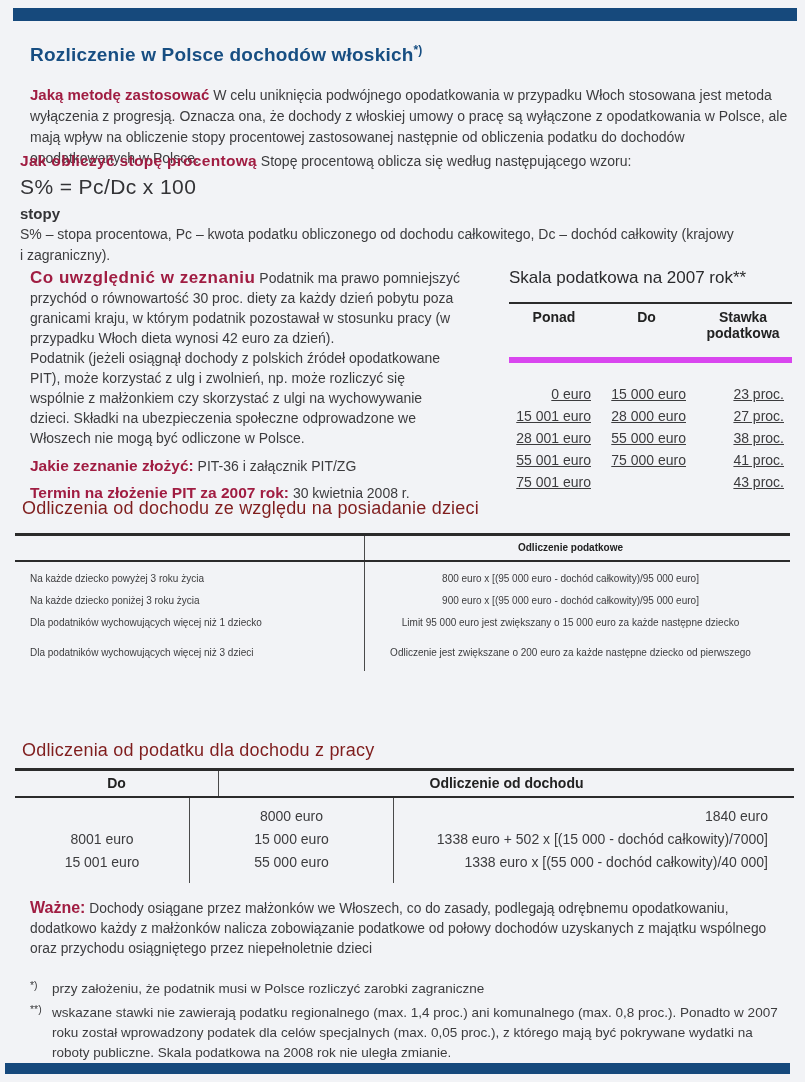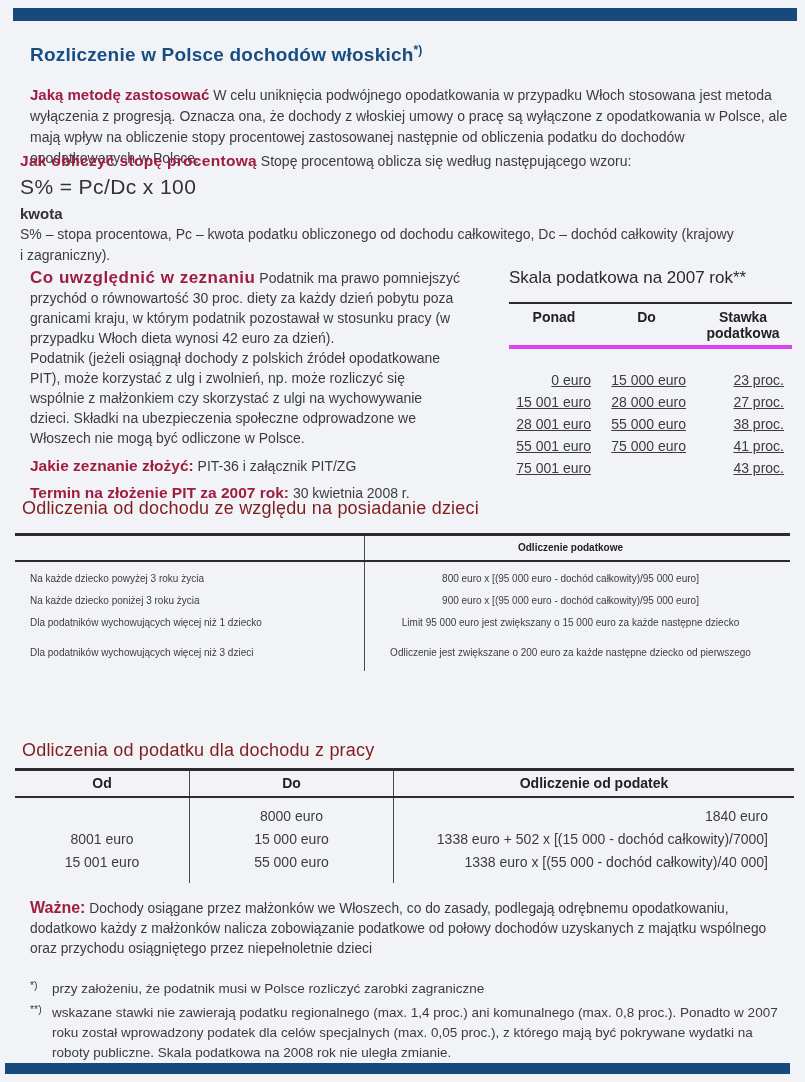--- a/index.html
+++ b/index.html
@@ -39,22 +39,22 @@
   #col-left{width:432px;}
   #col-left .para{line-height:20px;}
   #include-label{font-size:17px;letter-spacing:.5px;}
   #include-text2{margin-top:6px;}
   .kv-line{margin-top:9px;font-size:14px;}
   .kv-line .red{font-size:15.5px;}
 
   #col-right{margin-left:48px;width:283px;}
   #skala-title{font-size:17px;color:#2a2a2c;margin-top:0;}
   #skala-table{margin-top:14px;font-size:14px;}
-  .sk-head{display:flex;border-top:2px solid #2b2b2b;border-bottom:4px solid #d946ef;
-    font-weight:bold;color:#222;padding:5px 0 4px 0;}
+  .sk-head{display:flex;border-top:2px solid #2b2b2b;border-bottom:6px solid #d946ef;
+    font-weight:bold;color:#222;padding:5px 0 16px 0;}
   .sk-head div{text-align:center;}
   .sk-c1{width:90px;}.sk-c2{width:95px;}.sk-c3{width:98px;}
   .sk-row{display:flex;line-height:22px;}
   .sk-row div{text-align:right;padding-right:8px;box-sizing:border-box;}
   .sk-body{padding-top:20px;text-decoration:underline;}
 
   .section-heading{font-size:18px;color:#7f1d1d;font-weight:400;letter-spacing:.2px;}
   #children-heading{left:22px;top:498px;}
   #work-heading{left:22px;top:740px;}
 
@@ -104,21 +104,21 @@
   <span class="red">Jaką metodę  zastosować</span>
   <span>W celu uniknięcia podwójnego opodatkowania w przypadku Włoch stosowana jest metoda wyłączenia z progresją. Oznacza ona, że dochody z włoskiej umowy o pracę są wyłączone z opodatkowania w Polsce, ale mają wpływ na obliczenie stopy procentowej zastosowanej następnie od obliczenia podatku do dochodów opodatkowanych w Polsce.</span>
 </p>
 
 <div class="abs" id="rate">
   <div class="para">
     <span class="red">Jak obliczyć stopę procentową</span>
     <span>Stopę procentową oblicza się według następującego wzoru:</span>
   </div>
   <div class="formula">S% = Pc/Dc x 100</div>
-  <div class="gdzie">kwota</div>
+  <div class="gdzie">stopy</div>
   <div class="para where">S% – stopa procentowa, Pc – kwota podatku obliczonego od dochodu całkowitego, Dc – dochód całkowity (krajowy i zagraniczny).</div>
 </div>
 
 <div class="abs" id="two-col">
   <div id="col-left">
     <p class="para" style="margin:0;">
       <span class="red" id="include-label">Co uwzględnić w zeznaniu</span>
       <span>Podatnik ma prawo pomniejszyć przychód o równowartość 30 proc. diety za każdy dzień pobytu poza granicami kraju, w którym podatnik pozostawał w stosunku pracy (w przypadku Włoch dieta wynosi 42 euro za dzień).</span>
     </p>
     <p class="para" style="margin:0;" id="include-text2">Podatnik (jeżeli osiągnął dochody z polskich źródeł opodatkowane PIT), może korzystać z ulg i zwolnień, np. może rozliczyć się wspólnie z małżonkiem czy skorzystać z ulgi na wychowywanie dzieci. Składki na ubezpieczenia społeczne odprowadzone we Włoszech nie mogą być odliczone w Polsce.</p>
@@ -193,23 +193,22 @@
   <div class="t1-row gap last">
     <div class="t1-l">Dla podatników wychowujących więcej niż 3 dzieci</div>
     <div class="t1-r">Odliczenie jest zwiększane o 200 euro za każde następne dziecko od pierwszego</div>
   </div>
 </div>
 
 <div class="abs section-heading" id="work-heading">Odliczenia od podatku dla dochodu z pracy</div>
 
 <div class="abs" id="work-table">
   <div class="t2-head">
-    <div class="t2-c1">Od</div>
     <div class="t2-c2">Do</div>
-    <div class="t2-c3">Odliczenie od podatek</div>
+    <div class="t2-c3">Odliczenie od dochodu</div>
   </div>
   <div class="t2-row first">
     <div class="t2-c1"></div>
     <div class="t2-c2">8000 euro</div>
     <div class="t2-c3">1840 euro</div>
   </div>
   <div class="t2-row">
     <div class="t2-c1">8001 euro</div>
     <div class="t2-c2">15 000 euro</div>
     <div class="t2-c3">1338 euro + 502 x [(15 000 - dochód całkowity)/7000]</div>

